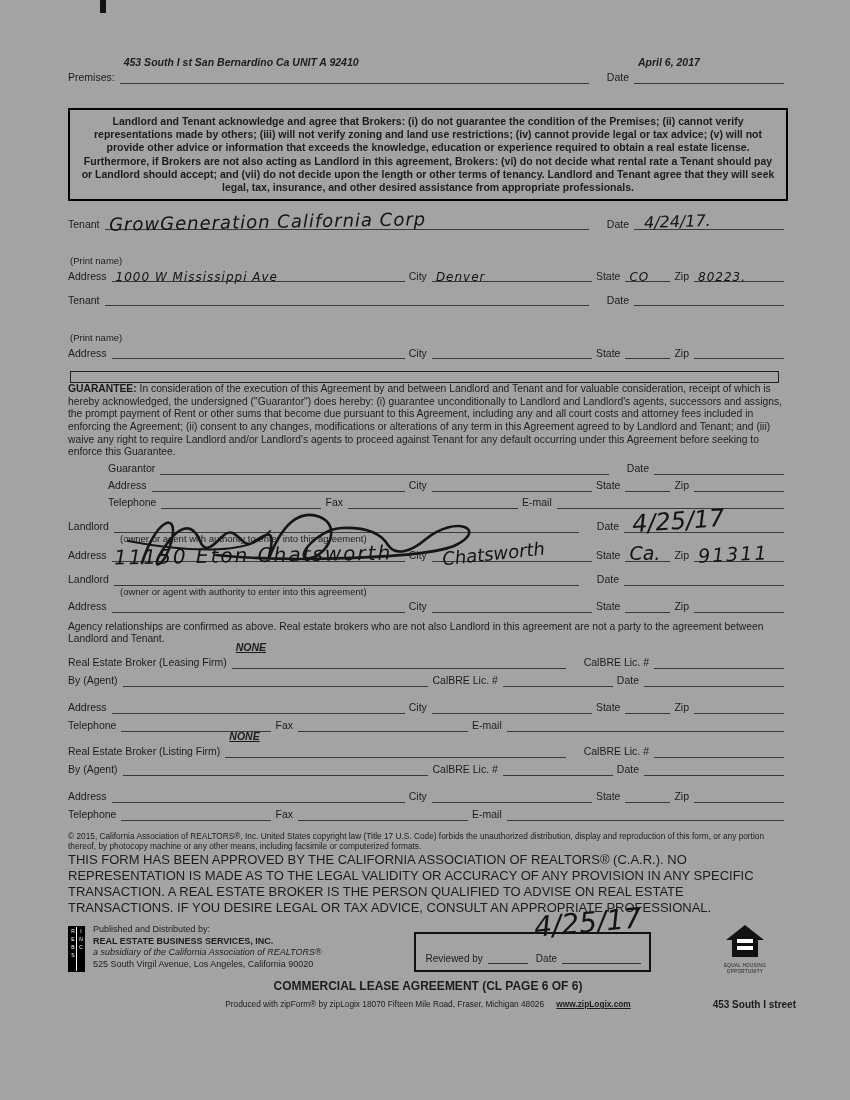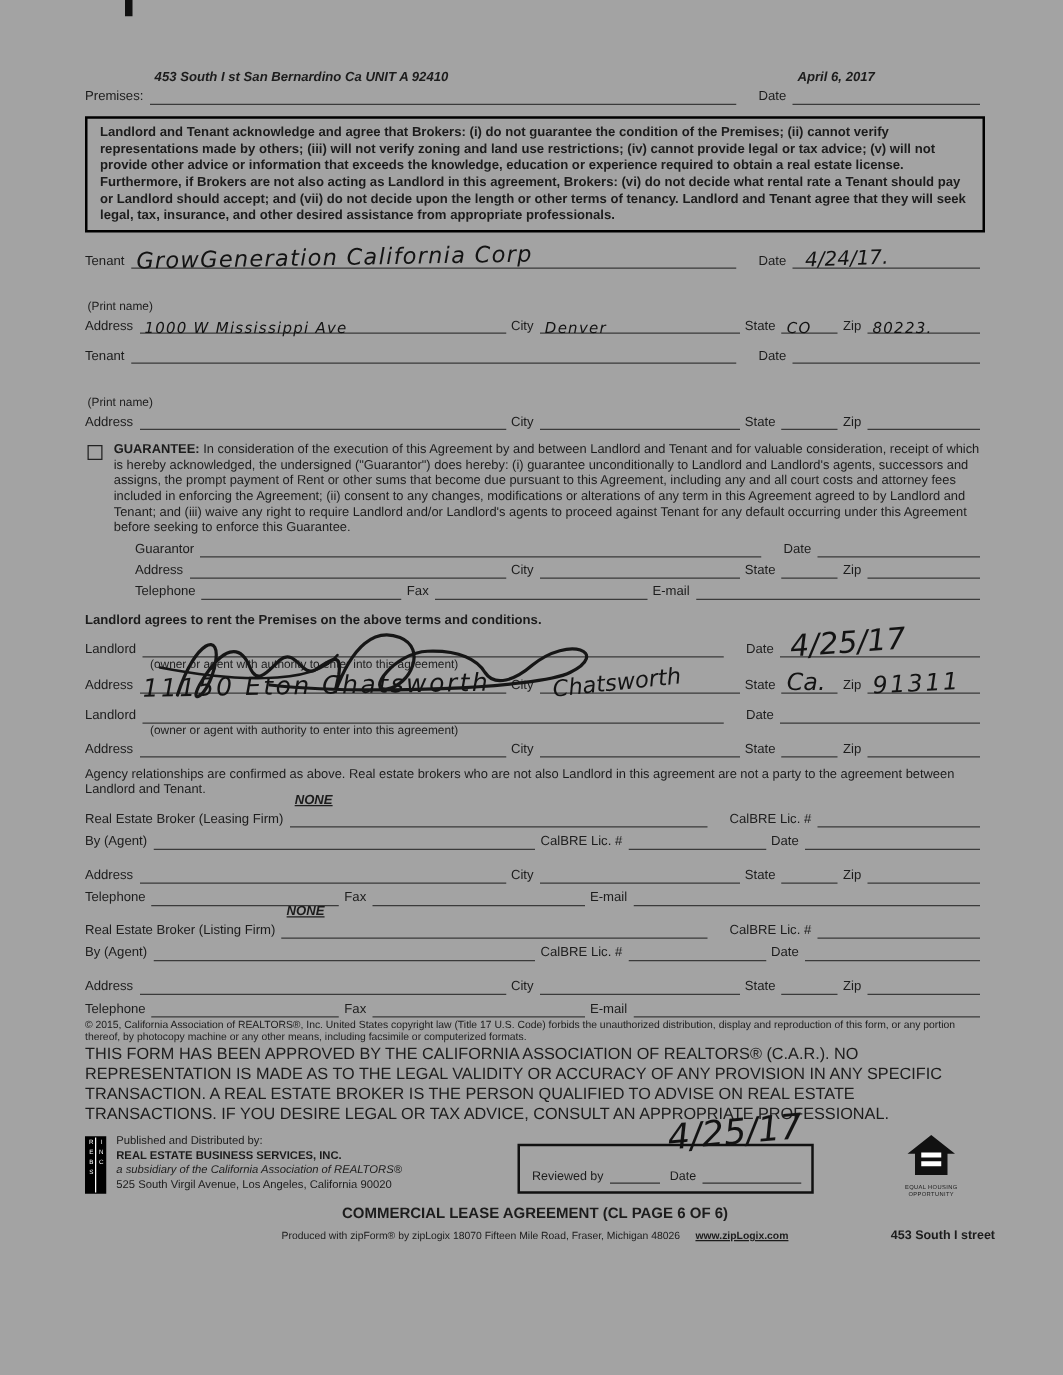--- a/index.html
+++ b/index.html
@@ -24,23 +24,23 @@
   .hw1{font-size:18px;letter-spacing:1px;transform:rotate(-1deg);bottom:-3px;}
   .hwdate{font-size:16px;transform:rotate(-2deg);bottom:-2px;left:10px;}
   .hw2{font-size:12px;letter-spacing:1px;bottom:-3px;}
   .bigdate{font-size:24px;transform:rotate(-4deg);bottom:-4px;left:8px;}
   .hwaddr{font-size:20px;letter-spacing:2px;transform:rotate(-1deg);bottom:-6px;left:2px;}
   .hwcity{font-size:18px;transform:rotate(-6deg);bottom:-4px;left:10px;}
   .hwstate{font-size:19px;bottom:-4px;}
   .hwzip{font-size:19px;letter-spacing:2px;bottom:-5px;transform:rotate(-3deg);}
 
   .notice{border:2px solid #000;padding:5px 10px;font-weight:bold;font-size:10.5px;
-          line-height:1.26;margin-top:9px;text-align:left;}
+          line-height:1.26;margin-top:24px;text-align:center;}
   .smallnote{font-size:9.5px;margin-left:2px;}
-  .guar-row{display:flex;margin-top:10px;}
+  .guar-row{display:flex;margin-top:10px;flex-direction:column;}
   .checkbox{flex:0 0 10px;height:10px;border:1.3px solid #222;margin:2px 9px 0 2px;}
   .guar-text{font-size:10.3px;line-height:1.22;text-align:left;}
   .indent{margin-left:40px;}
   .bold-head{font-weight:bold;font-size:10.5px;}
   .para{font-size:10.3px;line-height:1.22;}
   .fineprint{font-size:8.3px;line-height:1.26;}
   .caps-fine{font-size:13px;line-height:1.24;}
 
   .landlord-block{position:relative;}
   .sig-svg{position:absolute;left:52px;top:-18px;z-index:3;pointer-events:none;}
@@ -174,21 +174,20 @@
       <div class="frow" style="margin-top:3px">
         <span class="lbl">Telephone</span>
         <span class="fl w160"></span>
         <span class="lbl">Fax</span>
         <span class="fl w170"></span>
         <span class="lbl">E-mail</span>
         <span class="fl"></span>
       </div>
     </div>
 
-    <div class="bold-head" style="margin-top:10px">Landlord agrees to rent the Premises on the above terms and conditions.</div>
 
     <div class="landlord-block">
       <svg class="sig-svg" width="470" height="72" viewBox="0 0 470 72">
         <path d="M22,62 C36,18 58,10 52,38 C46,66 28,72 42,50 C58,24 72,20 80,40 C86,55 95,42 104,34 C116,24 122,48 132,42 C144,34 154,26 151,46 L148,60 C162,22 180,8 200,16 C222,25 208,54 190,57 C172,60 196,28 222,27 C248,26 262,34 268,44 C276,56 292,50 306,38 C336,14 368,28 336,44 C310,57 170,62 96,54" stroke="#161616" stroke-width="2.6" fill="none" stroke-linecap="round"></path>
         <path d="M8,40 C60,50 130,56 150,30" stroke="#161616" stroke-width="2" fill="none" stroke-linecap="round"></path>
       </svg>
       <div class="frow" style="margin-top:10px">
         <span class="lbl">Landlord</span>
         <span class="fl"></span>
         <span class="lbl gap14">Date</span>
@@ -306,21 +305,21 @@
       <div class="frow" style="margin-top:4px">
         <span class="lbl">Telephone</span>
         <span class="fl w150"></span>
         <span class="lbl">Fax</span>
         <span class="fl w170"></span>
         <span class="lbl">E-mail</span>
         <span class="fl"></span>
       </div>
     </div>
 
-    <div class="fineprint" style="">© 2015, California Association of REALTORS®, Inc. United States copyright law (Title 17 U.S. Code) forbids the unauthorized distribution, display and reproduction of this form, or any portion thereof, by photocopy machine or any other means, including facsimile or computerized formats.</div>
+    <div class="fineprint" style="margin-top:10px">© 2015, California Association of REALTORS®, Inc. United States copyright law (Title 17 U.S. Code) forbids the unauthorized distribution, display and reproduction of this form, or any portion thereof, by photocopy machine or any other means, including facsimile or computerized formats.</div>
     <div class="caps-fine">THIS FORM HAS BEEN APPROVED BY THE CALIFORNIA ASSOCIATION OF REALTORS® (C.A.R.). NO REPRESENTATION IS MADE AS TO THE LEGAL VALIDITY OR ACCURACY OF ANY PROVISION IN ANY SPECIFIC TRANSACTION. A REAL ESTATE BROKER IS THE PERSON QUALIFIED TO ADVISE ON REAL ESTATE TRANSACTIONS. IF YOU DESIRE LEGAL OR TAX ADVICE, CONSULT AN APPROPRIATE PROFESSIONAL.</div>
 
     <div class="pub-row">
       <div class="rebs-logo">
         <div class="logo-col">REBS</div>
         <div class="logo-col right">INC</div>
       </div>
       <div class="pub-text">
         <div>Published and Distributed by:</div>
         <div class="co">REAL ESTATE BUSINESS SERVICES, INC.</div>

